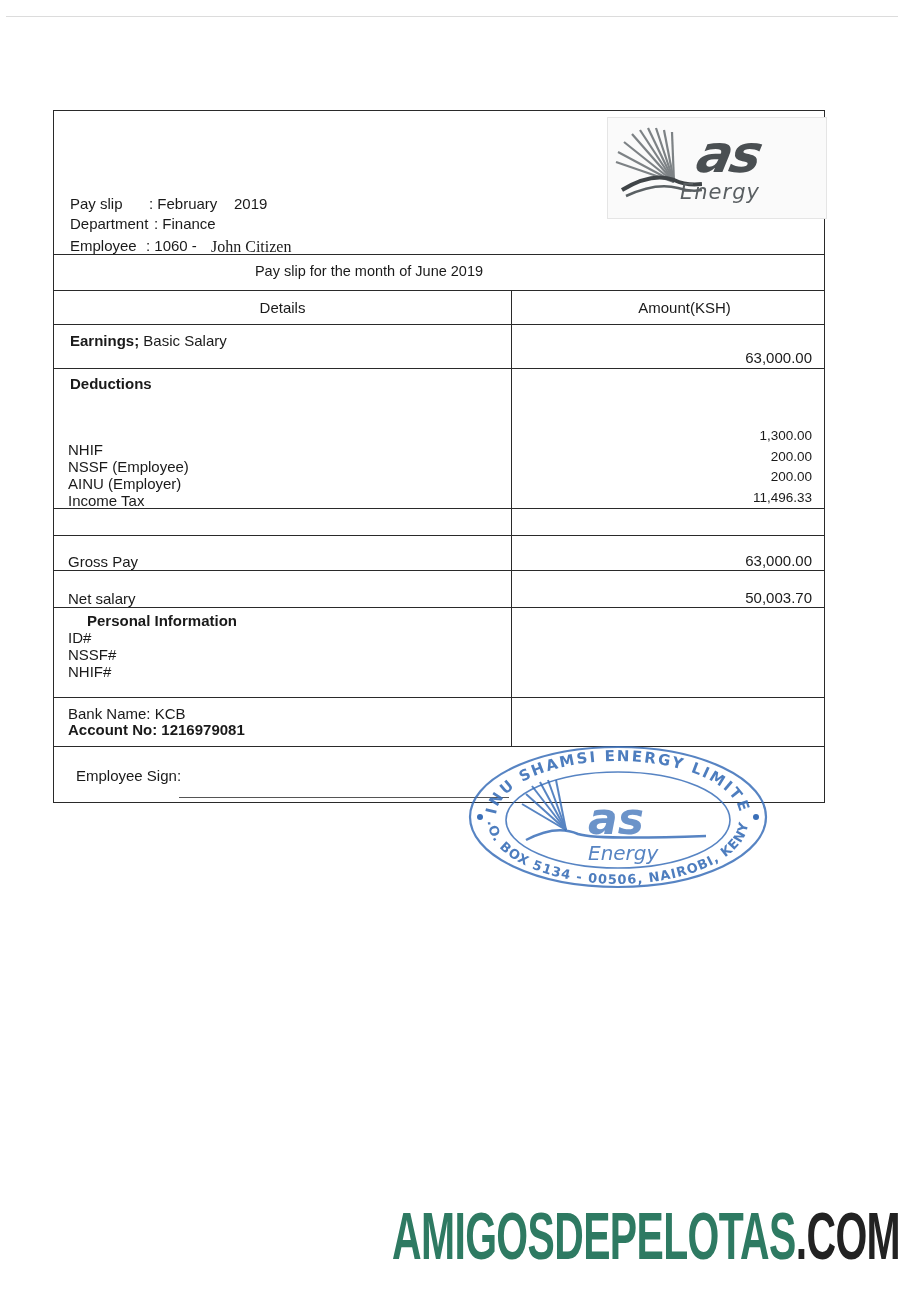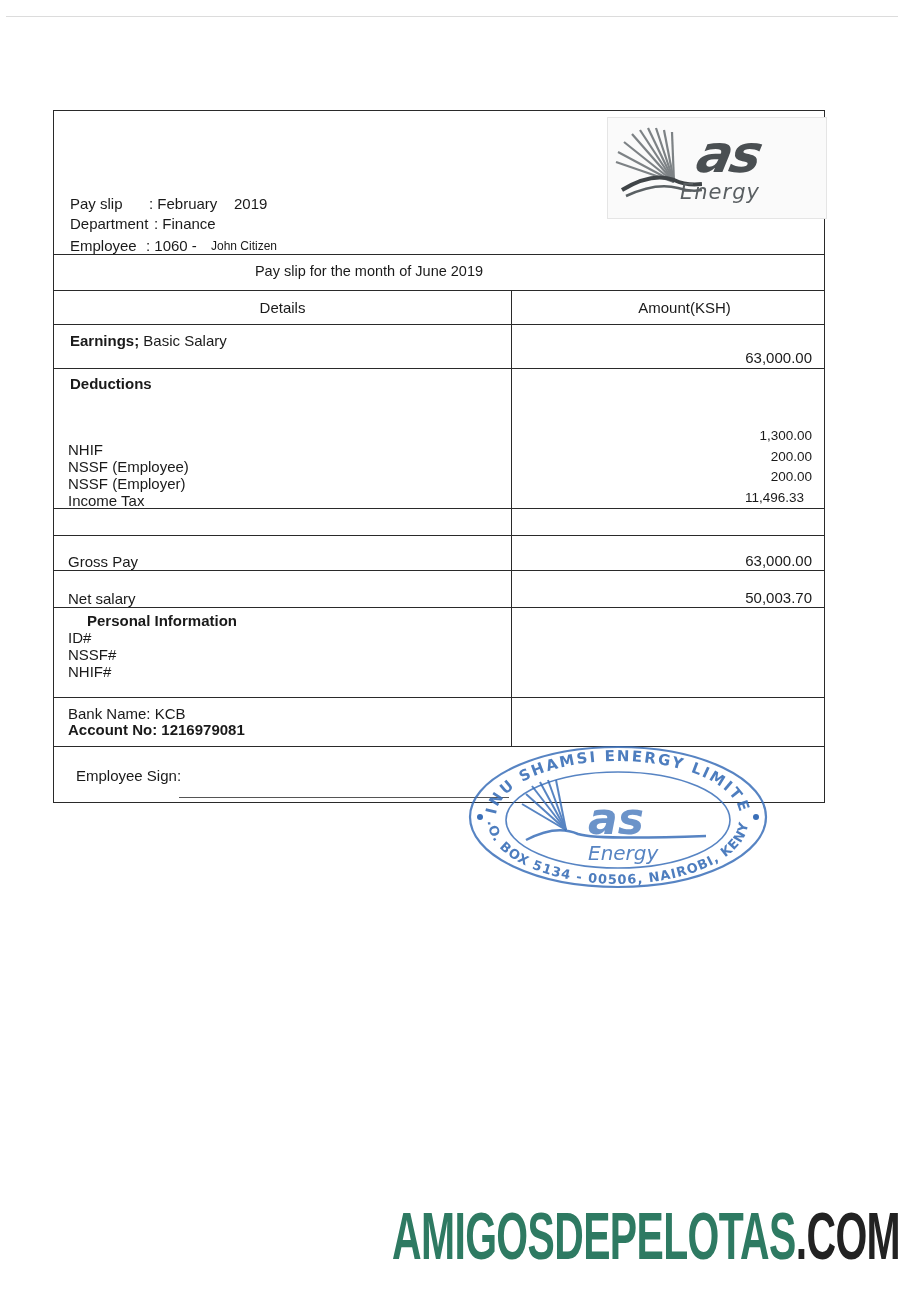--- a/index.html
+++ b/index.html
@@ -13,21 +13,21 @@
     border: 1.5px solid #2a2a2a; box-sizing: border-box;
   }
   .row { position: absolute; left: 0; right: 0; border-bottom: 1.5px solid #2a2a2a; box-sizing: border-box; }
   .row.last { border-bottom: none; }
   .col-div { position: absolute; top: 0; bottom: 0; left: 457px; width: 0; border-left: 1.5px solid #2a2a2a; }
   .txt { position: absolute; font-size: 15px; line-height: 17px; white-space: nowrap; }
   .bold { font-weight: bold; }
   .right { text-align: right; }
   .center { text-align: center; }
   .num { font-family: Liberation Sans, sans-serif; font-size: 13.5px; text-align: center; }
-  .cal { font-family: Liberation Sans, sans-serif; font-size: 12px; }
+  .cal { font-family: Liberation Serif, serif; font-size: 16px; }
 
   .logo { position: absolute; left: 553px; top: 6px; width: 218px; height: 100px; background: #fafafa; border: 1px solid #e5e5e5; }
   .logo-as { position: absolute; left: 90px; top: 8px; font-family: "DejaVu Sans", sans-serif; font-weight: bold; font-style: italic; font-size: 52px; color: #4a4f52; letter-spacing: -2px; line-height: 56px; transform: skewX(-12deg); }
   .logo-energy { position: absolute; left: 72px; top: 62px; font-family: "DejaVu Sans", sans-serif; font-style: italic; font-size: 21px; color: #5a5f62; letter-spacing: 1px; }
 
   .stamp { position: absolute; left: 466px; top: 742px; width: 304px; height: 150px; }
   .watermark { position: absolute; left: 392px; top: 1200px; font-family: "Liberation Sans", sans-serif; font-weight: bold; font-size: 66px; line-height: 72px; letter-spacing: -1px; transform: scaleX(0.62); transform-origin: left top; white-space: nowrap; }
   .wm-green { color: #2e7a62; }
   .wm-dark { color: #222222; }
   .sign-line { position: absolute; left: 125px; top: 50px; width: 330px; height: 0; border-top: 1px solid #555; }
@@ -84,26 +84,26 @@
     <div class="col-div"></div>
     <span class="txt" style="left:16px; top:7px;"><b>Earnings;</b> <span>Basic Salary</span></span>
     <span class="txt right" style="right:12px; top:24px;">63,000.00</span>
   </div>
 
   <div class="row" style="top:258px; height:140px;">
     <div class="col-div"></div>
     <span class="txt bold" style="left:16px; top:6px;">Deductions</span>
     <span class="txt" style="left:14px; top:72px;">NHIF</span>
     <span class="txt" style="left:14px; top:89px;">NSSF (Employee)</span>
-    <span class="txt" style="left:14px; top:106px;">NSSF (Employer)</span>
+    <span class="txt" style="left:14px; top:106px;">AINU (Employer)</span>
     <span class="txt" style="left:14px; top:123px;">Income Tax</span>
     <span class="txt right num" style="right:12px; top:58px;">1,300.00</span>
     <span class="txt right num" style="right:12px; top:79px;">200.00</span>
     <span class="txt right num" style="right:12px; top:99px;">200.00</span>
-    <span class="txt right num" style="right:20px; top:120px;">11,496.33</span>
+    <span class="txt right num" style="right:12px; top:120px;">11,496.33</span>
   </div>
 
   <div class="row" style="top:398px; height:27px;">
     <div class="col-div"></div>
   </div>
 
   <div class="row" style="top:425px; height:35px;">
     <div class="col-div"></div>
     <span class="txt" style="left:14px; top:17px;">Gross Pay</span>
     <span class="txt right" style="right:12px; top:16px;">63,000.00</span>

